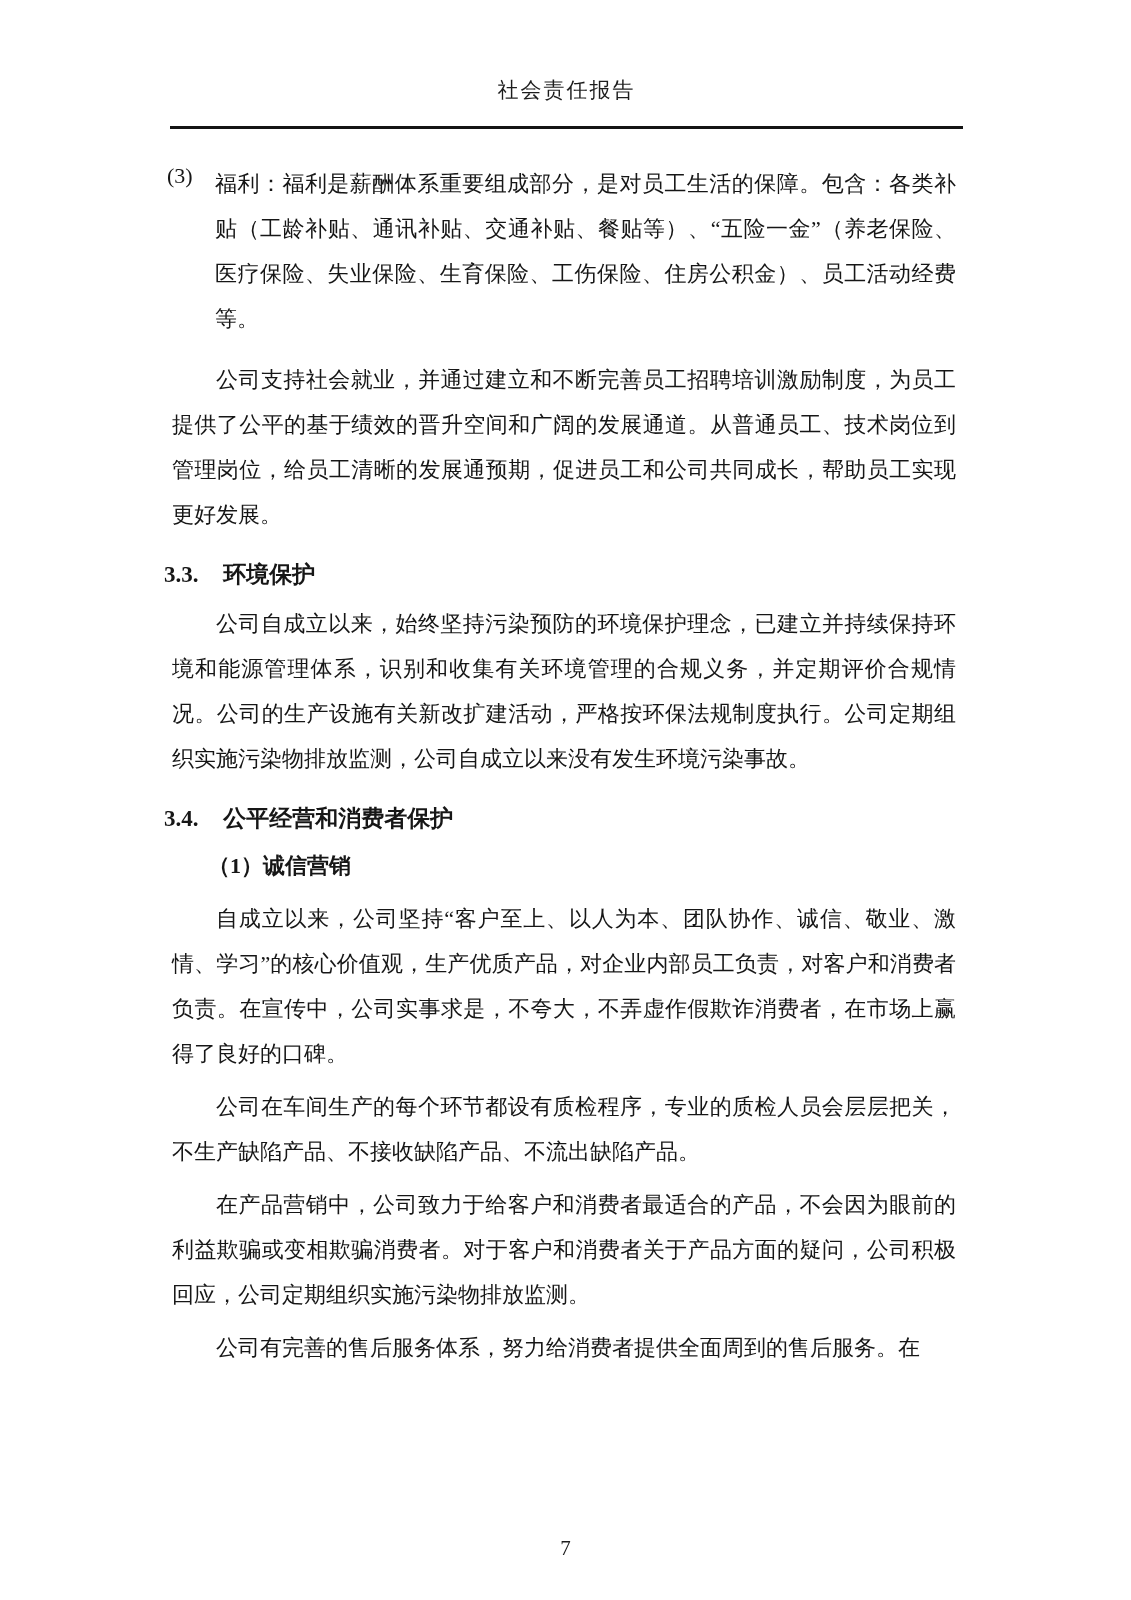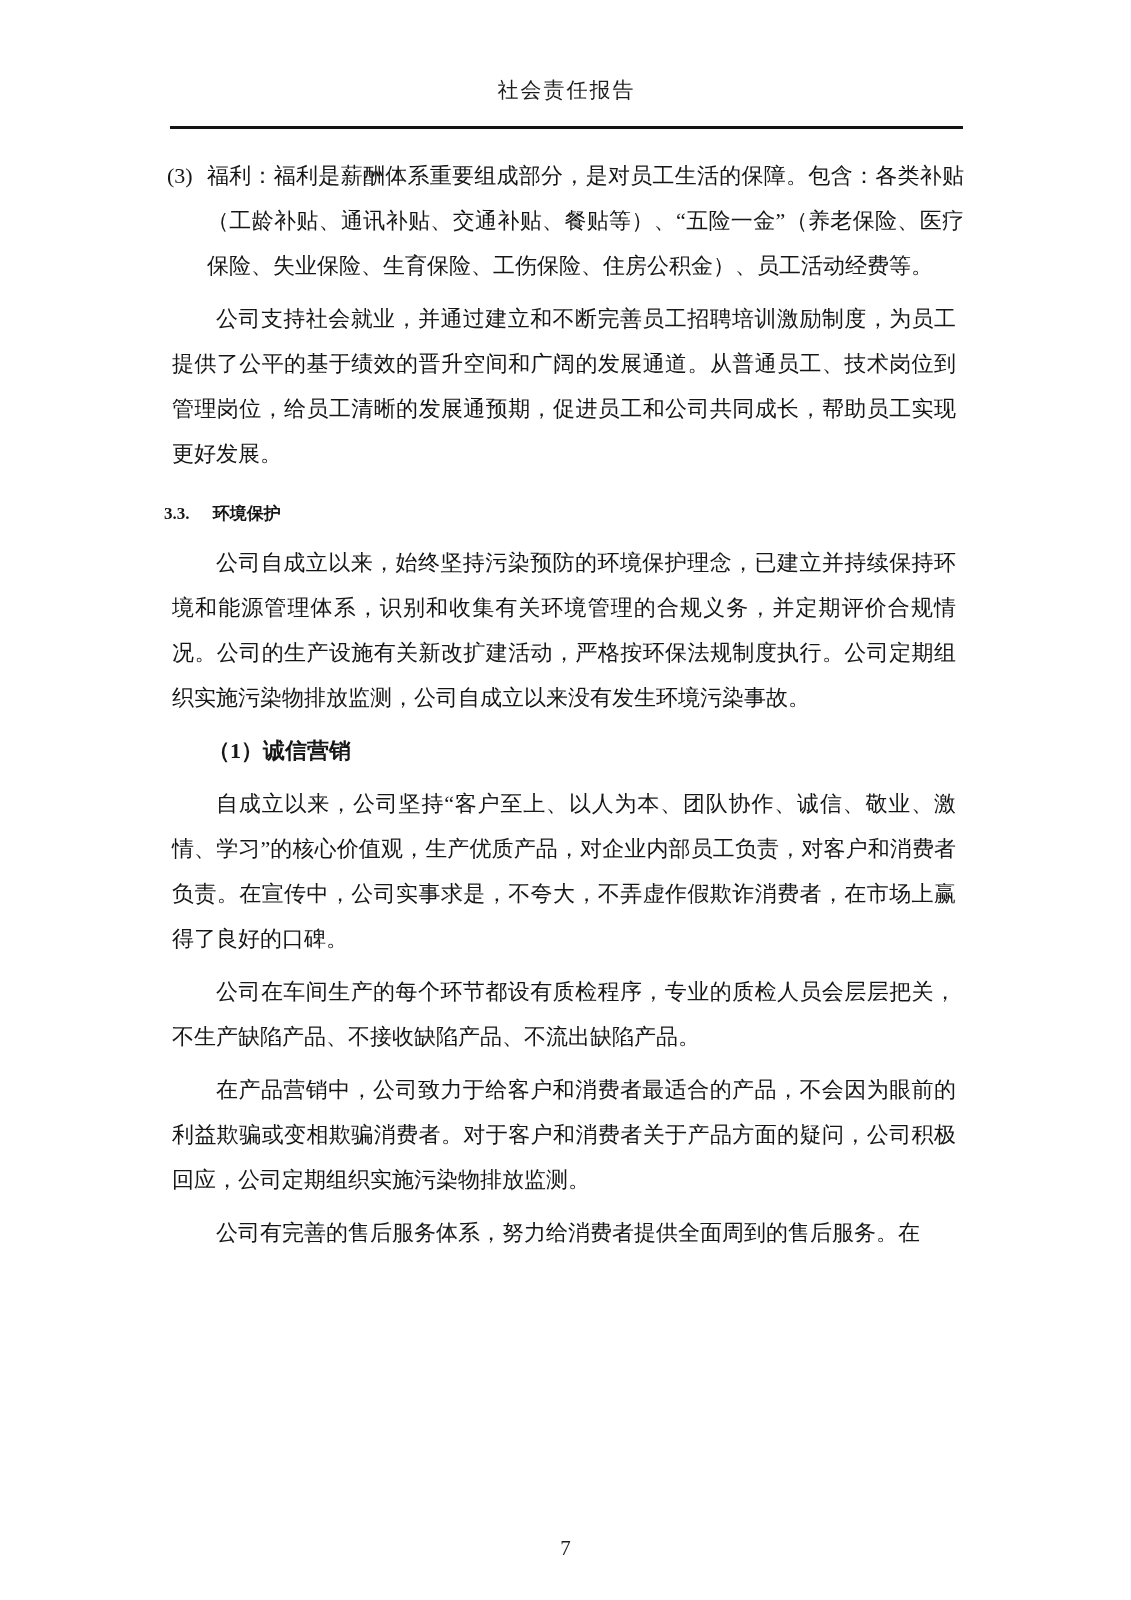--- a/index.html
+++ b/index.html
@@ -42,29 +42,29 @@
     display: flex;
     align-items: flex-start;
   }
   .hang-marker {
     flex: none;
     width: 40px;
     margin-left: 3px;
   }
   .hang-text {
     flex: 1;
-    margin: 0;
+    margin: 8px;
     text-align: justify;
   }
   .para {
     margin: 8px;
     text-indent: 44px;
   }
   .section-heading {
-    font-size: 17px;
+    font-size: 23px;
     font-weight: bold;
     line-height: 36px;
     margin: 20px 0 6px 0;
     text-align: left;
   }
   .sec-num {
     display: inline-block;
     margin-right: 19px;
   }
   .sub-item {
@@ -102,20 +102,24 @@
 
     <p class="para">公司支持社会就业，并通过建立和不断完善员工招聘培训激励制度，为员工提供了公平的基于绩效的晋升空间和广阔的发展通道。从普通员工、技术岗位到管理岗位，给员工清晰的发展通预期，促进员工和公司共同成长，帮助员工实现更好发展。</p>
 
     <h2 class="section-heading">
       <span class="sec-num">3.3.</span>
       <span class="sec-title">环境保护</span>
     </h2>
 
     <p class="para">公司自成立以来，始终坚持污染预防的环境保护理念，已建立并持续保持环境和能源管理体系，识别和收集有关环境管理的合规义务，并定期评价合规情况。公司的生产设施有关新改扩建活动，严格按环保法规制度执行。公司定期组织实施污染物排放监测，公司自成立以来没有发生环境污染事故。</p>
 
+    <h2 class="section-heading">
+      <span class="sec-num">3.4.</span>
+      <span class="sec-title">公平经营和消费者保护</span>
+    </h2>
 
     <p class="sub-item">（1）诚信营销</p>
 
     <p class="para">自成立以来，公司坚持“客户至上、以人为本、团队协作、诚信、敬业、激情、学习”的核心价值观，生产优质产品，对企业内部员工负责，对客户和消费者负责。在宣传中，公司实事求是，不夸大，不弄虚作假欺诈消费者，在市场上赢得了良好的口碑。</p>
 
 
     <p class="para">公司在车间生产的每个环节都设有质检程序，专业的质检人员会层层把关，不生产缺陷产品、不接收缺陷产品、不流出缺陷产品。</p>
 
     <p class="para">在产品营销中，公司致力于给客户和消费者最适合的产品，不会因为眼前的利益欺骗或变相欺骗消费者。对于客户和消费者关于产品方面的疑问，公司积极回应，公司定期组织实施污染物排放监测。</p>
 

